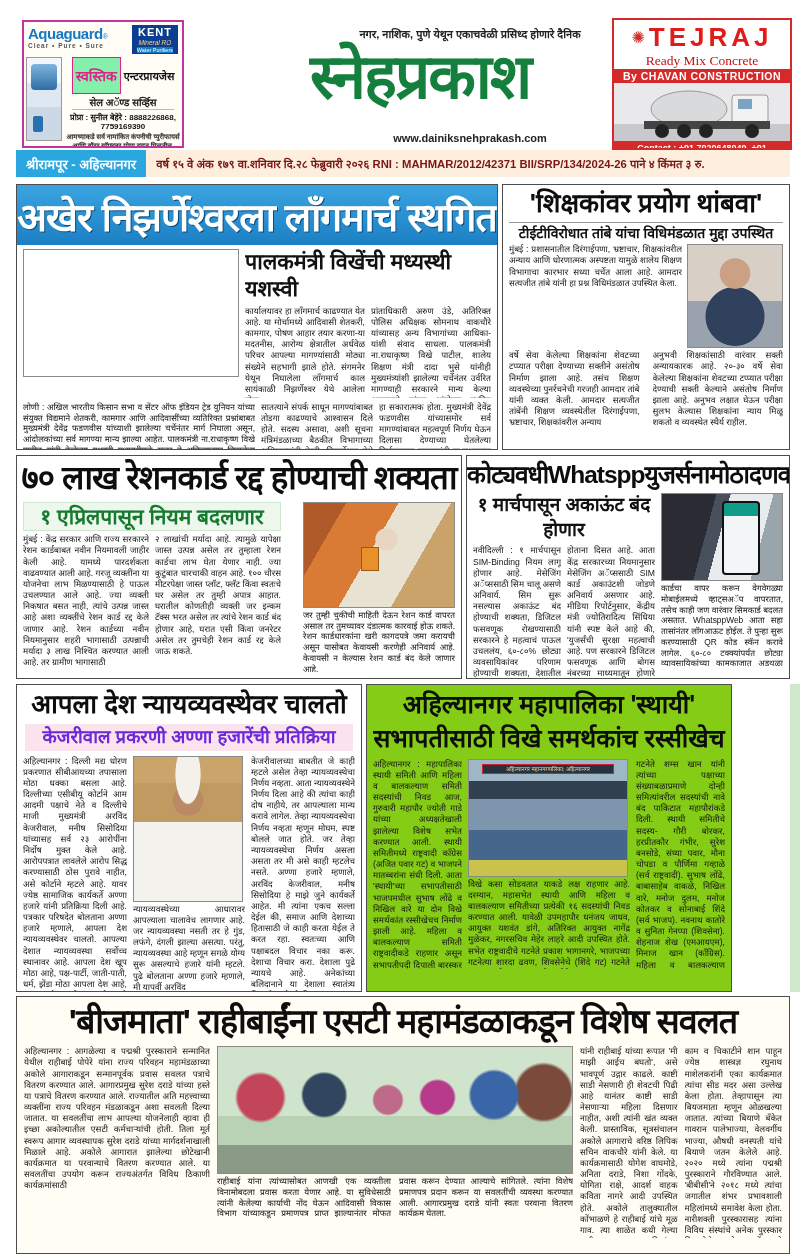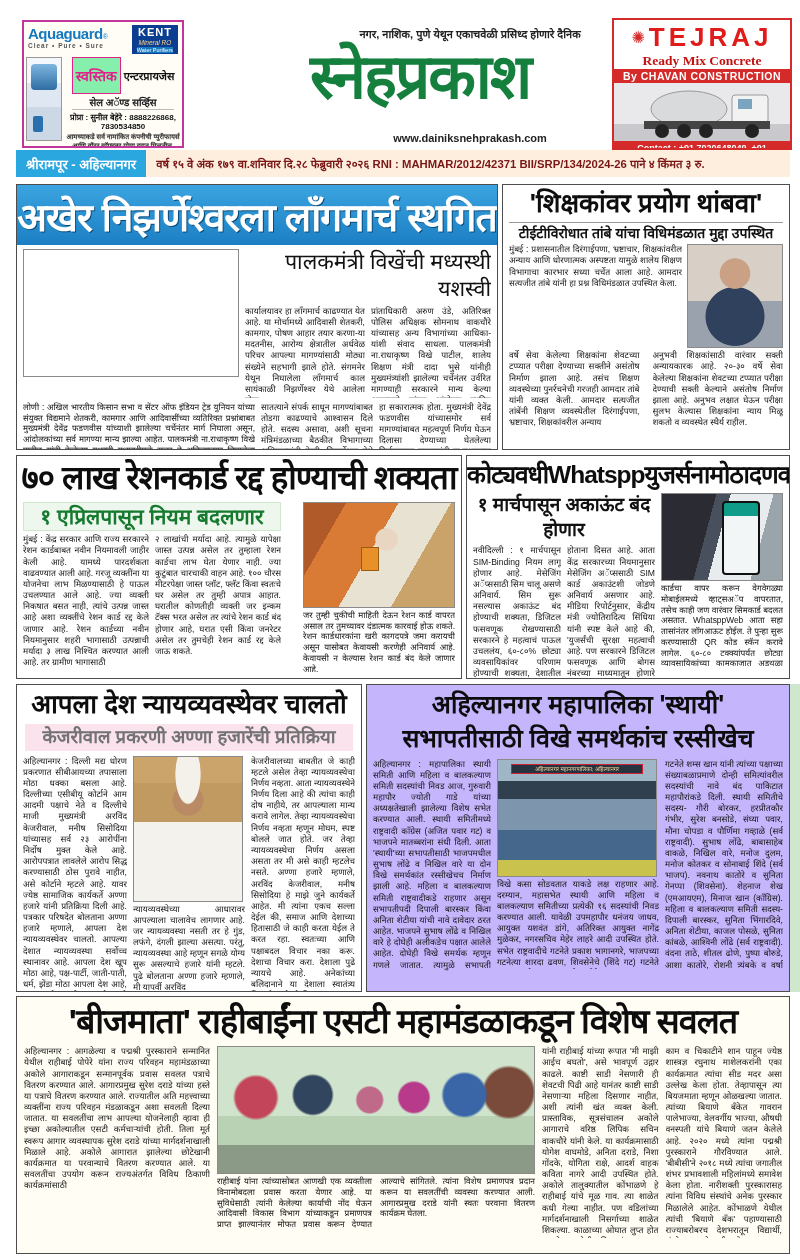--- a/index.html
+++ b/index.html
@@ -38,41 +38,41 @@
 
   .tagline{left:330px;top:26px;width:280px;text-align:center;font-size:11px;font-weight:bold;color:#222}
   .title{left:195px;top:38px;width:450px;text-align:center;font-size:62px;font-weight:900;color:#15803d;
          line-height:1.25;letter-spacing:-2px;font-family:"DejaVu Sans","Liberation Sans",sans-serif}
   .website{left:330px;top:132px;width:280px;text-align:center;font-size:11px;font-weight:900;color:#222}
 
   .right-ad{left:612px;top:18px;width:180px;height:132px;border:2.5px solid #d42a2a;background:#fff;overflow:hidden;text-align:center}
   .ra-head{display:flex;align-items:center;justify-content:center;gap:4px;padding-top:2px}
   .sun{color:#d42a2a;font-size:16px;line-height:1}
   .ra-brand{color:#e11a1a;font-weight:900;font-size:26px;letter-spacing:4px}
-  .ra-line1{color:#c41212;font-weight:700;font-size:13.5px;font-family:"Liberation Serif","DejaVu Serif",serif}
+  .ra-line1{color:#c41212;font-weight:400;font-size:13.5px;font-family:"Liberation Serif","DejaVu Serif",serif}
   .ra-line2{background:#d42a2a;color:#fff;font-weight:900;font-size:10.5px;letter-spacing:.5px;padding:1px 0}
   .truck{height:58px;background:linear-gradient(180deg,#e9e9ec 0 70%,#c9c9cd 70% 100%);position:relative}
   .ra-contact{background:#d42a2a;color:#fff;font-weight:bold;font-size:9px;padding:2px 0}
 
   .dateline-bar{left:16px;top:150px;width:774px;height:27px;background:#fdeedd;display:flex;align-items:center;overflow:hidden}
   .dl-place{background:#2ba7e0;color:#fff;font-weight:900;font-size:13px;padding:3px 10px;height:100%;display:flex;align-items:center;flex-shrink:0}
   .dl-info{color:#7a1616;font-weight:900;font-size:11.3px;padding-left:10px;white-space:nowrap}
 
   
   .a1{left:16px;top:184px;width:482px;height:266px}
   .a1-banner{background:linear-gradient(180deg,#3aa4e0,#1c7fc4);height:60px;display:flex;align-items:center;justify-content:center}
   .a1-head{color:#fff;font-weight:900;font-size:39px;letter-spacing:-1px;text-shadow:1px 1px 0 #0a4a78}
   .a1-r1{display:flex;gap:6px;padding:4px 6px 2px 6px}
   .a1-photo{width:216px;height:128px;background:
      radial-gradient(circle at 20% 75%,#5a4634 0 12%,transparent 13%),
      radial-gradient(circle at 45% 80%,#7c5a3a 0 10%,transparent 11%),
      radial-gradient(circle at 70% 78%,#4c3b2c 0 11%,transparent 12%),
      linear-gradient(180deg,#cbb econom 0,#cbb894 0 38%,#a98f67 38% 70%,#6e5a43 70% 100%)}
   .a1-right{flex:1;display:flex;flex-direction:column;overflow:hidden}
-  .a1-sub{font-weight:400;font-size:21.5px;color:#111;text-align:right;line-height:1.25}
+  .a1-sub{font-weight:700;font-size:21.5px;color:#111;text-align:left;line-height:1.25}
   .a1-cols{display:flex;gap:6px;margin-top:3px}
   .a1-r2{display:flex;gap:6px;padding:2px 6px 4px 6px}
 
   
   .a2{left:502px;top:184px;width:288px;height:266px}
   .a2-head{font-weight:900;font-size:26px;text-align:center;color:#0d0d0d;line-height:1.3;margin-top:2px}
   .a2-sub{font-weight:900;font-size:14px;text-align:center;color:#111;border-top:1px solid #999;margin:1px 6px 2px 6px;padding-top:2px;line-height:1.25}
   .a2-r1{display:flex;gap:5px;padding:0 6px}
   .a2-photo{width:96px;height:104px;background:
      radial-gradient(circle at 50% 28%,#caa184 0 17%,transparent 18%),
@@ -102,50 +102,50 @@
   .a4-cols{display:flex;gap:6px;margin-top:3px}
   .a4-photo{width:122px;height:88px;background:
      linear-gradient(105deg,#2b2b33 0 38%,#47505c 38% 48%,#e8ecee 48% 78%,#9aa4ab 78% 100%)}
   .a4-photo:before{content:"";position:absolute;right:18%;top:8%;width:34px;height:70px;border-radius:4px;
      background:linear-gradient(180deg,#0f9d8a 0 18%,#f2f6f7 18% 100%);border:2px solid #111}
   .a4-rt{width:122px;flex-shrink:0}
 
   
   .a5{left:16px;top:684px;width:346px;height:308px}
   .a5-head{font-weight:900;font-size:26px;text-align:center;color:#0d0d0d;line-height:1.3;margin-top:3px}
-  .a5-sub{font-weight:900;font-size:18.5px;text-align:center;color:#737373;background:#fbe3ee;margin:2px 8px;line-height:1.45}
+  .a5-sub{font-weight:900;font-size:18.5px;text-align:center;color:#6d28d9;background:#fbe3ee;margin:2px 8px;line-height:1.45}
   .a5-body{display:flex;gap:6px;padding:3px 6px 4px 6px}
   .a5-photo{width:110px;height:146px;background:
      radial-gradient(ellipse at 50% 12%,#f3f1ea 0 16%,transparent 17%),
      radial-gradient(circle at 50% 30%,#b98a64 0 13%,transparent 14%),
      linear-gradient(180deg,#caa46a 0 18%,#c19a62 18% 45%,#f4f2ec 45% 100%)}
   .a5-mid{width:112px;flex-shrink:0;display:flex;flex-direction:column;gap:2px}
 
   
-  .a6{left:366px;top:684px;width:424px;height:308px;background:#c4b5fd}
+  .a6{left:366px;top:684px;width:366px;height:308px;background:#84cc16}
   .a6-head{font-weight:900;font-size:25px;text-align:center;color:#0d0d0d;line-height:1.35;margin-top:3px}
   .a6-body{display:flex;gap:6px;padding:3px 6px 4px 6px}
   .a6-photo{width:160px;height:118px;background:
      linear-gradient(180deg,#9fb6c6 0 18%,#31404e 18% 34%,#7d96ad 34% 60%,#45678b 60% 86%,#c9c24c 86% 100%)}
   .a6-sign{position:absolute;left:8%;top:4%;right:8%;background:#27343f;color:#ffd9a0;font-size:5.5px;text-align:center;line-height:1.5;border:1px solid #c23}
   .a6-mid{width:162px;flex-shrink:0;display:flex;flex-direction:column;gap:2px}
 
   
   .a7{left:16px;top:996px;width:774px;height:258px;background:#fffdf4}
   .a7-head{font-weight:900;font-size:34px;text-align:center;color:#0d0d0d;line-height:1.3;margin-top:2px;letter-spacing:-1px}
   .a7-body{display:flex;gap:7px;padding:3px 7px 4px 7px}
   .a7-photo{width:100%;height:128px;background:
      radial-gradient(circle at 12% 40%,#c2455a 0 7%,transparent 8%),
      radial-gradient(circle at 30% 38%,#31455e 0 8%,transparent 9%),
      radial-gradient(circle at 48% 42%,#c06a8a 0 7%,transparent 8%),
      radial-gradient(circle at 62% 40%,#b83a8a 0 7%,transparent 8%),
      radial-gradient(circle at 78% 38%,#3a66a8 0 8%,transparent 9%),
      radial-gradient(circle at 92% 36%,#7a4a3a 0 8%,transparent 9%),
      linear-gradient(180deg,#cfe3cd 0 55%,#b9d2b4 55% 78%,#8a9a86 78% 100%)}
-  .a7-mid{width:318px;flex-shrink:0}
+  .a7-mid{width:356px;flex-shrink:0}
   .a7-cap{column-count:2;column-gap:8px;margin-top:2px}
 
   .edge-strip{left:790px;top:684px;width:10px;height:308px;background:#cfe8cd}
 </style>
 </head>
 <body>
 
 <div class="page">
 
   <div class="abs left-ad">
@@ -161,21 +161,21 @@
       </div>
     </div>
     <div class="la-main">
       <div class="purifier"></div>
       <div class="la-right">
         <div class="swastik-row">
           <span class="swastik">स्वस्तिक</span>
           <span class="swastik2">एन्टरप्रायजेस</span>
         </div>
         <div class="la-serv">सेल अॅण्ड सर्व्हिस</div>
-        <div class="la-phone">प्रोप्रा : सुनील बेहेरे : 8888226868, 7830534850</div>
+        <div class="la-phone">प्रोप्रा : सुनील बेहेरे : 8888226868, 7759169390</div>
         <div class="la-desc">आमच्याकडे सर्व नामांकित कंपनीची प्युरीफायर्स आणि वॉटर सॉफ्टनर योग्य दरात मिळतील.</div>
         <div class="la-addr">भगतसिंग चौक, श्रीरामपूर- ४१३७०९, जि.अहिल्यानगर</div>
       </div>
     </div>
   </div>
 
   <div class="abs tagline">नगर, नाशिक, पुणे येथून एकाचवेळी प्रसिध्द होणारे दैनिक</div>
   <div class="abs title">स्नेहप्रकाश</div>
   <div class="abs website">www.dainiksnehprakash.com</div>
 

